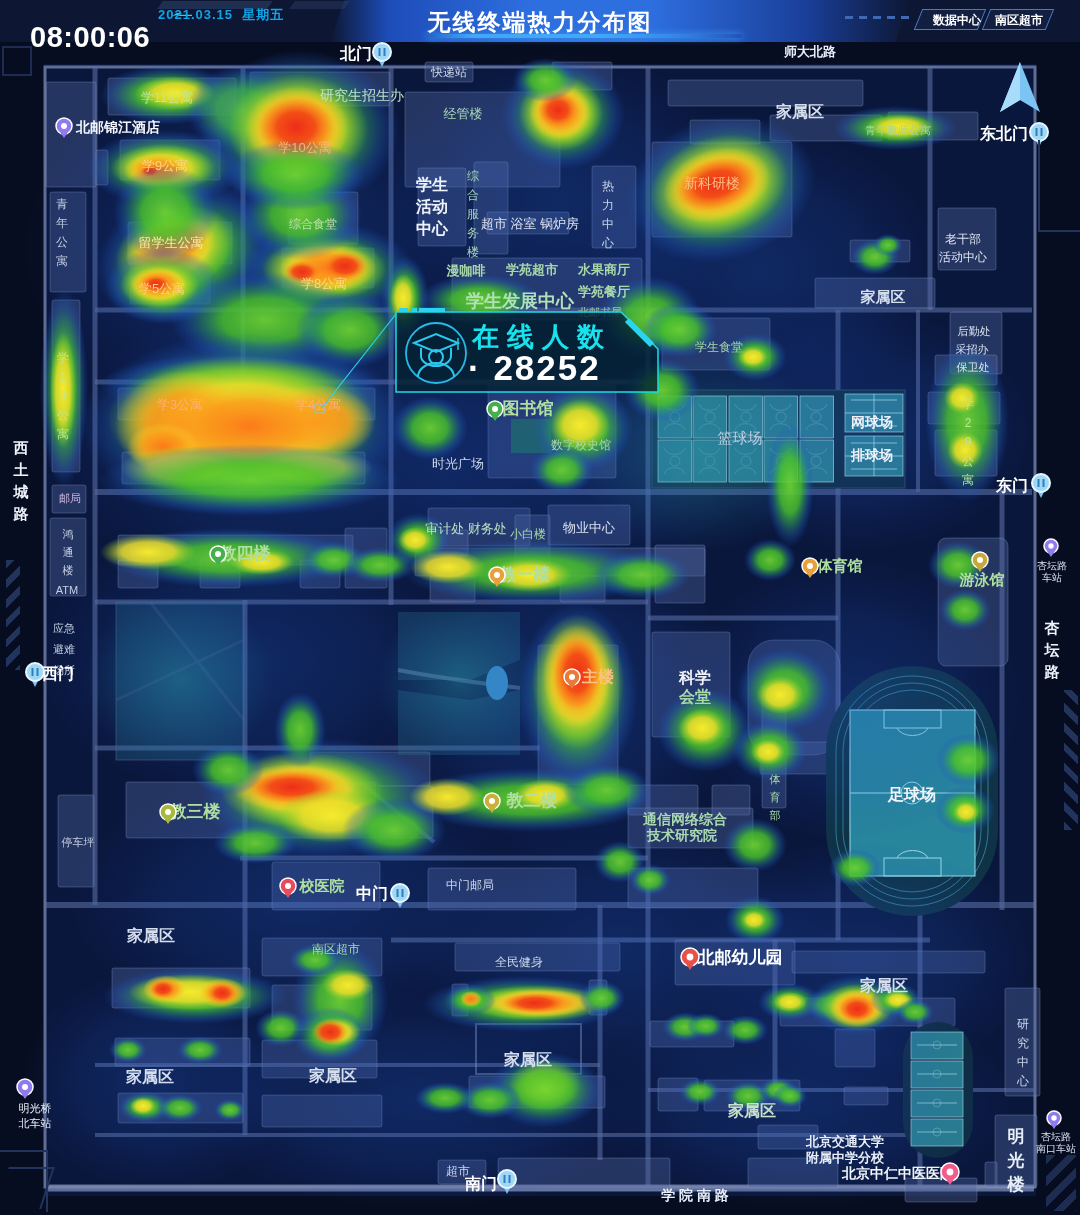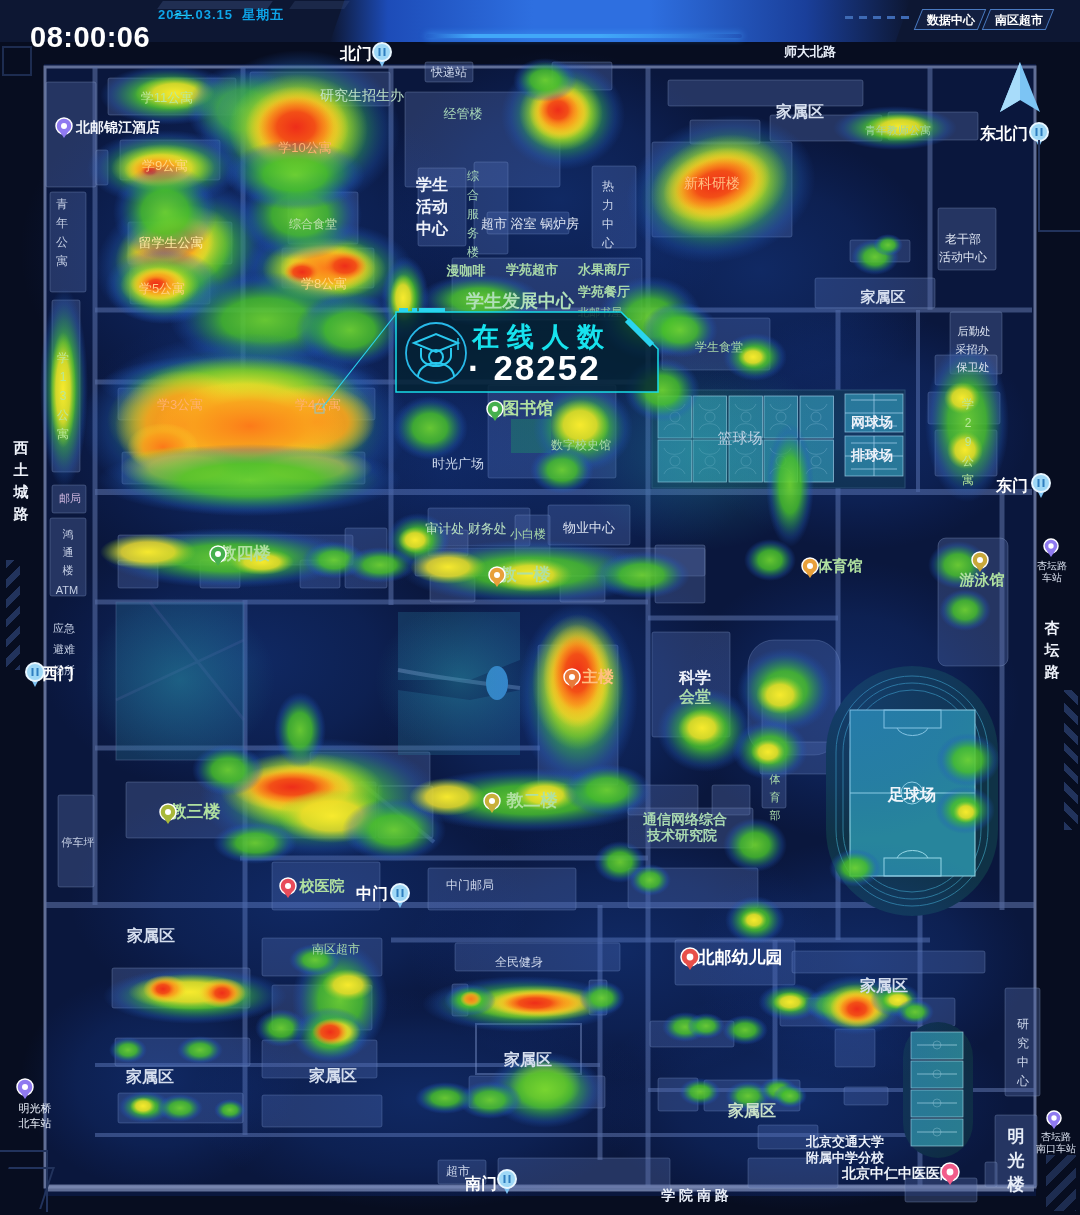--- a/index.html
+++ b/index.html
@@ -1074,35 +1074,36 @@
 <text x="468" y="380" font-size="35" font-weight="bold" fill="#ffffff" letter-spacing="2" font-family="Liberation Sans, sans-serif">· 28252</text>
 </g>
 </svg>
 
 <div style="position:absolute;left:0;top:0;width:1080px;height:42px;background:#0d1733;">
 
 <div style="position:absolute;left:330px;top:0;width:580px;height:42px;background:linear-gradient(90deg,rgba(18,50,140,0) 0%,#1d4cb8 10%,#2e6fe0 35%,#2e6fe0 55%,#1a3f9a 82%,rgba(18,50,140,0) 100%);clip-path:polygon(2.5% 0,100% 0,97.5% 100%,0 100%);"></div>
 
 <div style="position:absolute;left:426px;top:34px;width:316px;height:4px;background:linear-gradient(90deg,rgba(60,170,255,0.1),#41a8f8 15%,#41a8f8 55%,rgba(60,170,255,0));border-radius:2px;box-shadow:0 0 7px #3e9af4;"></div>
 
+<div style="position:absolute;left:0;top:7px;width:1080px;text-align:center;font-size:23px;font-weight:bold;color:#ffffff;letter-spacing:2px;">无线终端热力分布图</div>
 
 <div style="position:absolute;left:160px;top:1px;width:110px;height:8px;background:rgba(70,90,140,0.35);transform:skewX(-35deg);"></div>
 <div style="position:absolute;left:292px;top:1px;width:55px;height:8px;background:rgba(70,90,140,0.25);transform:skewX(-35deg);"></div>
 </div>
 
 <div style="position:absolute;left:30px;top:21px;font-size:29px;font-weight:bold;color:#ffffff;letter-spacing:0.5px;">08:00:06</div>
 
 <div style="position:absolute;left:172px;top:13px;width:20px;height:3px;background:#2ad4f0;clip-path:polygon(0 100%,25% 0,50% 0,30% 100%,100% 100%,100% 55%,40% 55%);"></div>
 
 <div style="position:absolute;left:158px;top:6px;font-size:13px;font-weight:bold;color:#0ea5e9;letter-spacing:1px;">2021.03.15&nbsp; 星期五</div>
 
 <div style="position:absolute;left:845px;top:16px;width:65px;height:3px;background:repeating-linear-gradient(90deg,#3e6ab4 0 8px,transparent 8px 14px);"></div>
 
 <div style="position:absolute;left:918px;top:9px;width:62px;height:19px;background:#131f40;border:1.5px solid #4a7ac0;transform:skewX(-22deg);"></div>
-<div style="position:absolute;left:921px;top:12px;width:60px;text-align:center;font-size:12px;font-weight:bold;color:#ffffff;">数据中心</div>
+<div style="position:absolute;left:921px;top:12px;width:60px;text-align:right;font-size:12px;font-weight:bold;color:#ffffff;">数据中心</div>
 
 <div style="position:absolute;left:986px;top:9px;width:62px;height:19px;background:#131f40;border:1.5px solid #4a7ac0;transform:skewX(-22deg);"></div>
 <div style="position:absolute;left:989px;top:12px;width:60px;text-align:center;font-size:12px;font-weight:bold;color:#ffffff;">南区超市</div>
 
 <div style="position:absolute;left:6px;top:560px;width:14px;height:110px;background:repeating-linear-gradient(135deg,#22335c 0 6px,transparent 6px 14px);"></div>
 
 <div style="position:absolute;left:0px;top:1150px;width:46px;height:60px;border-top:2px solid #22335c;border-right:2px solid #22335c;"></div>
 
 <div style="position:absolute;right:2px;top:690px;width:14px;height:140px;background:repeating-linear-gradient(45deg,#22335c 0 6px,transparent 6px 14px);"></div>
 

